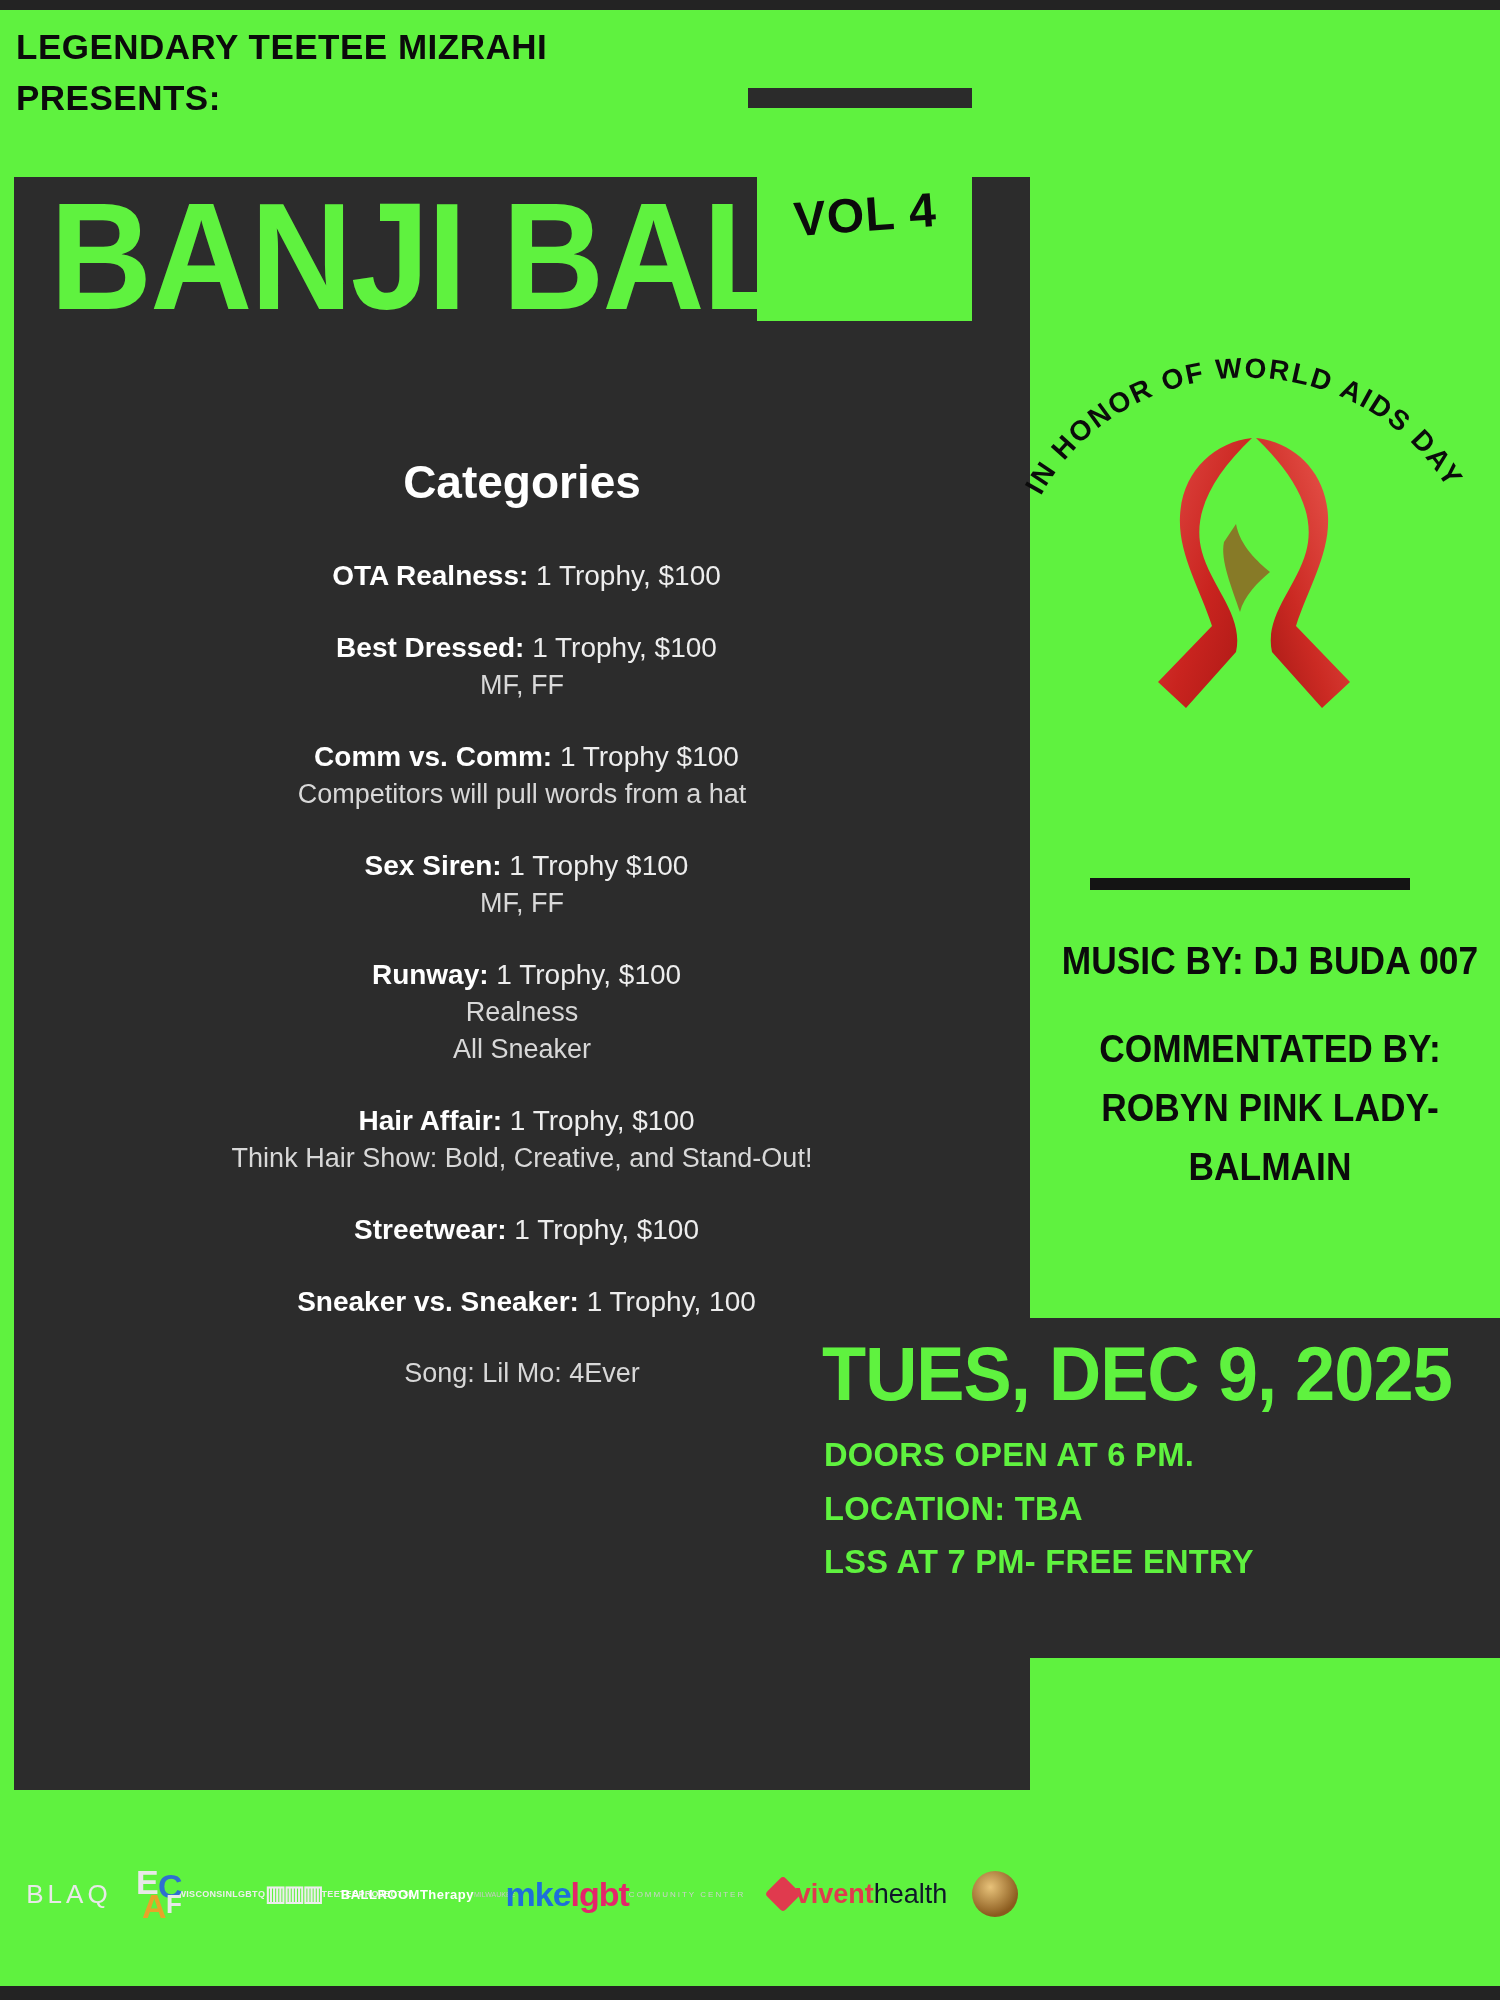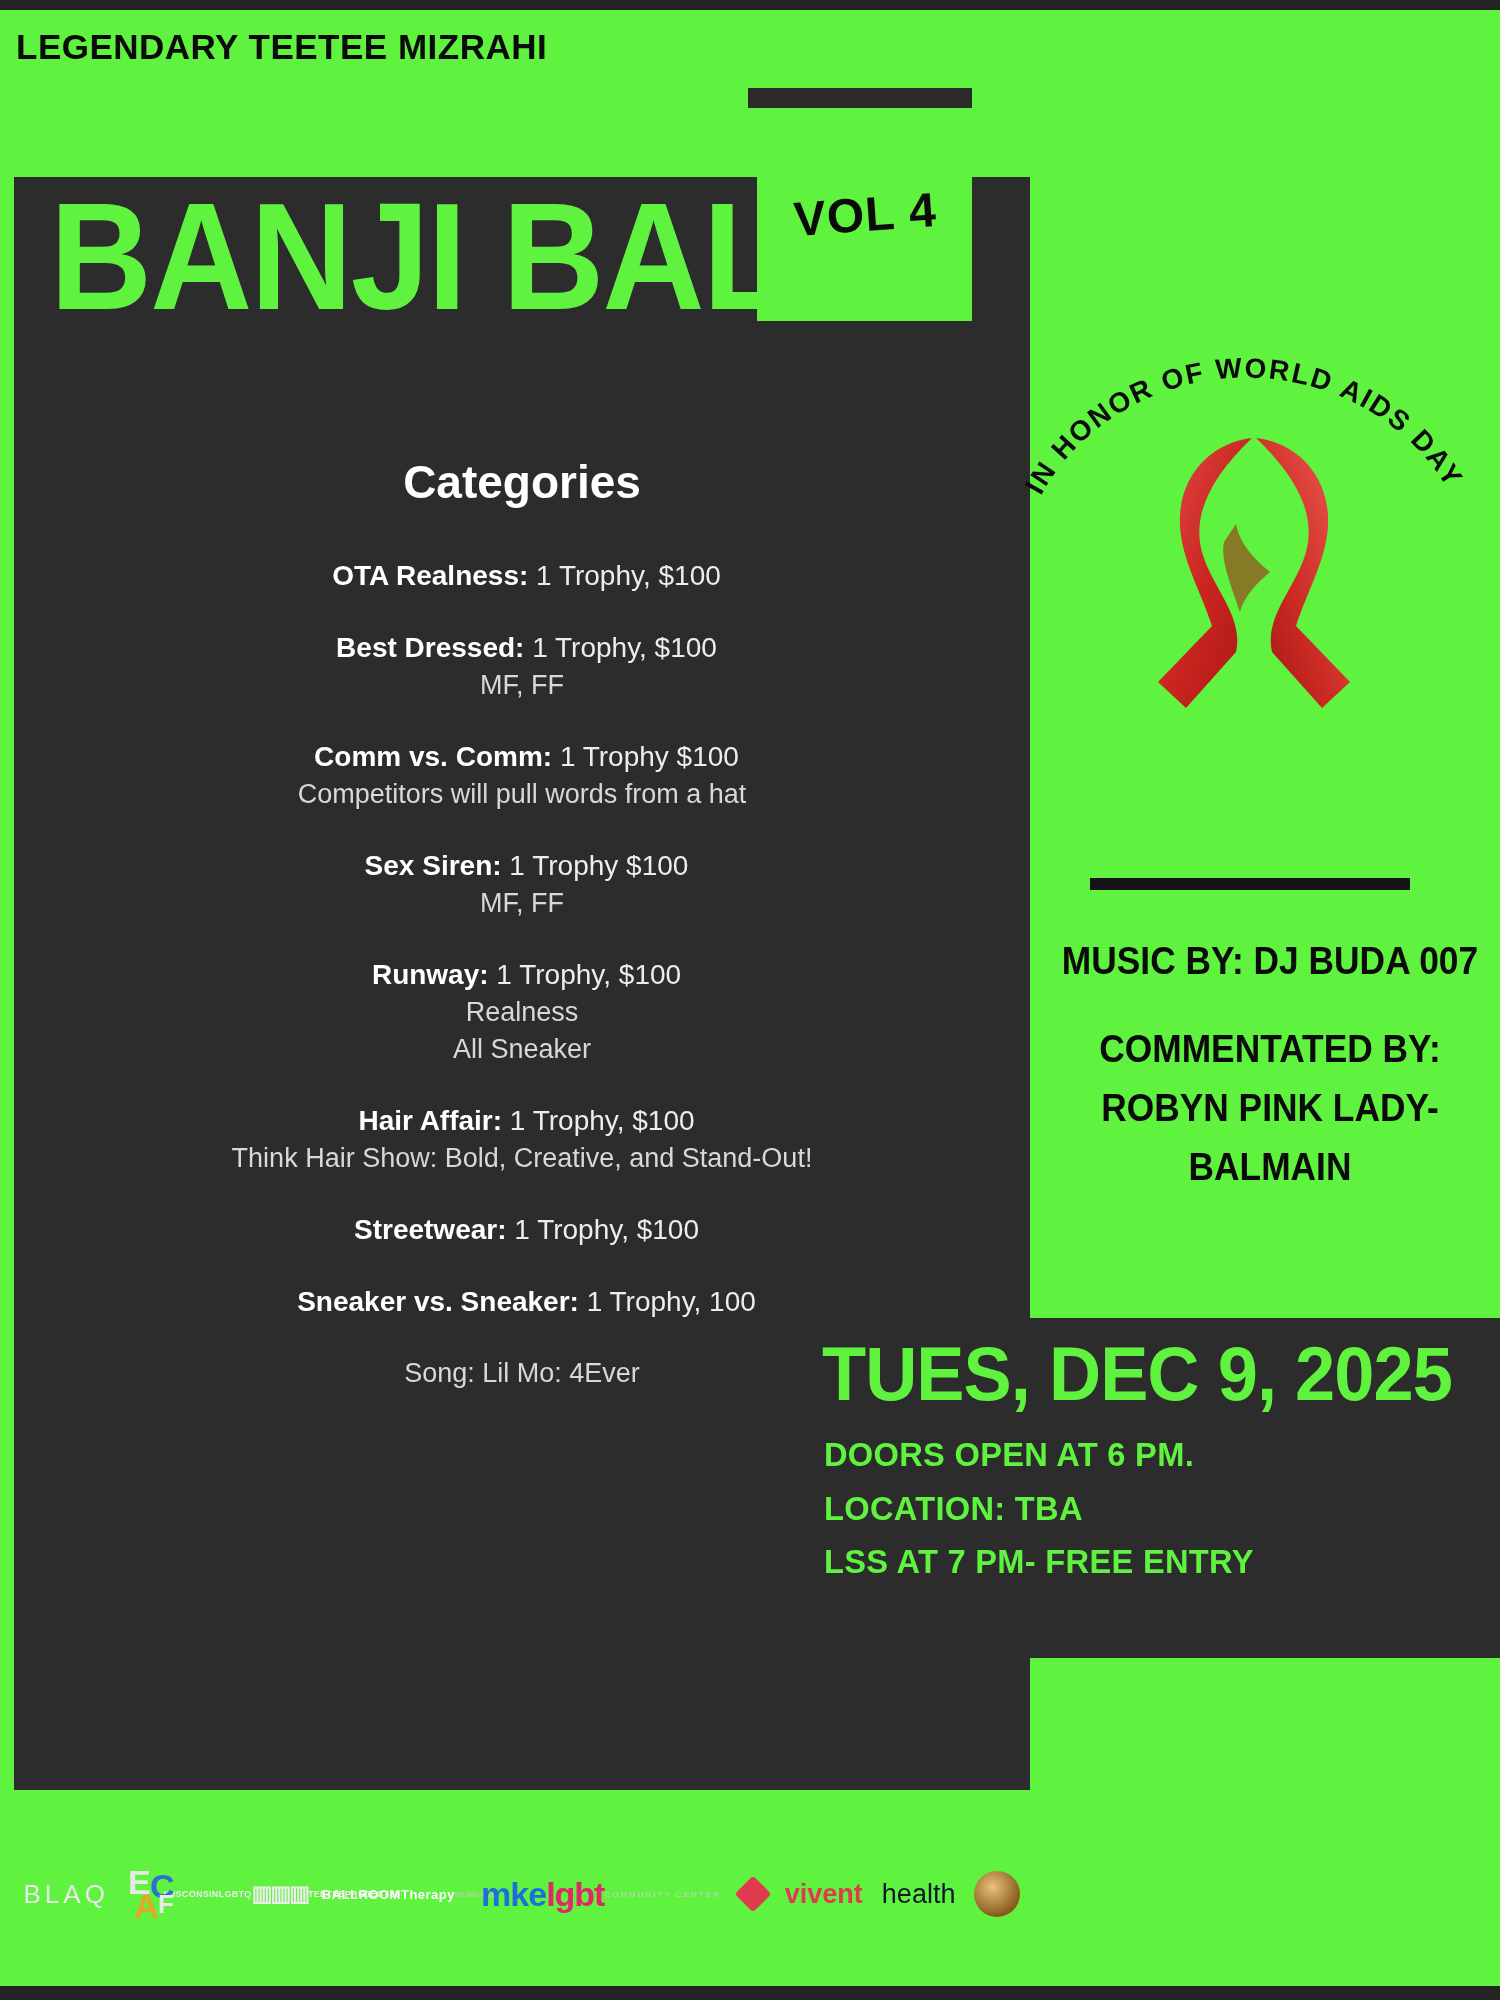--- a/index.html
+++ b/index.html
@@ -114,36 +114,37 @@
   .logo-bt .rainbow { display:block; height:34px; width:92px; margin:0 auto 2px;
       background:linear-gradient(90deg,#ff3b30 0%,#ff9500 18%,#ffd400 36%,#34c759 54%,#0a84ff 72%,#bf5af2 100%);
       border-radius:6px; }
   .logo-bt .t1 { color:#fff; font-size:13px; font-weight:bold; letter-spacing:0.5px; display:block; }
   .logo-bt .t2 { color:#c8c8c8; font-size:7px; display:block; }
   .logo-mke { text-align:center; }
   .logo-mke .row1 { font-size:34px; font-weight:bold; letter-spacing:-1px; }
   .logo-mke .row1 .mke { color:#1E6FD9; }
   .logo-mke .row1 .lgbt { color:#E4256B; }
   .logo-mke .row2 { font-size:8px; color:#cfcfcf; letter-spacing:2px; }
-  .logo-vivent { display:flex; align-items:center; gap:19px; }
+  .logo-vivent { display:flex; align-items:center; gap:0; }
   .logo-vivent .mark { width:26px; height:26px; background:#E03A4E; transform:rotate(45deg); border-radius:4px; }
   .logo-vivent .txt1 { color:#E03A4E; font-size:27px; font-weight:bold; }
   .logo-vivent .txt2 { color:#0f172a; font-size:27px; }
   .logo-seal { width:46px; height:46px; border-radius:50%; background:radial-gradient(circle at 40% 35%, #e8c27a, #8a5b1e 70%); }
 </style>
 </head>
 <body>
 
 <div class="poster">
 
   <div class="edge-bar-top"></div>
   <div class="edge-bar-bottom"></div>
 
   <div class="presenter">
     <span>LEGENDARY TEETEE MIZRAHI</span>
+    <span class="l2">PRESENTS:</span>
   </div>
   <div class="hdr-accent"></div>
 
   <div class="main-panel"></div>
 
   <div class="title">BANJI BALL</div>
   <div class="vol-box"></div>
   <div class="vol-text">VOL 4</div>
 
   <div class="cats">

